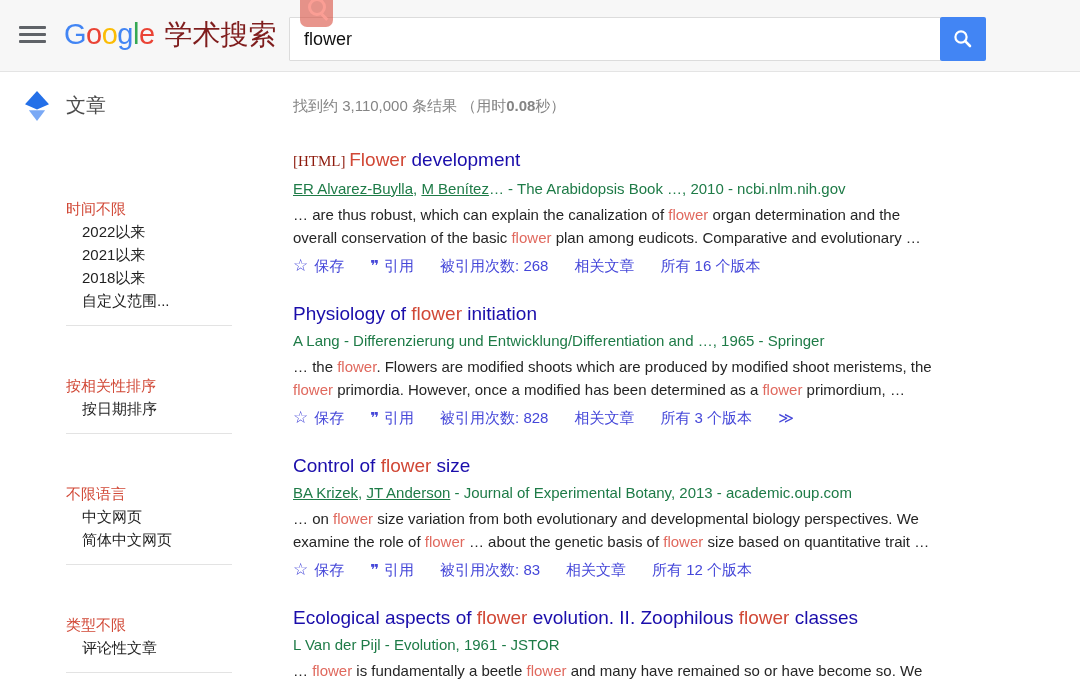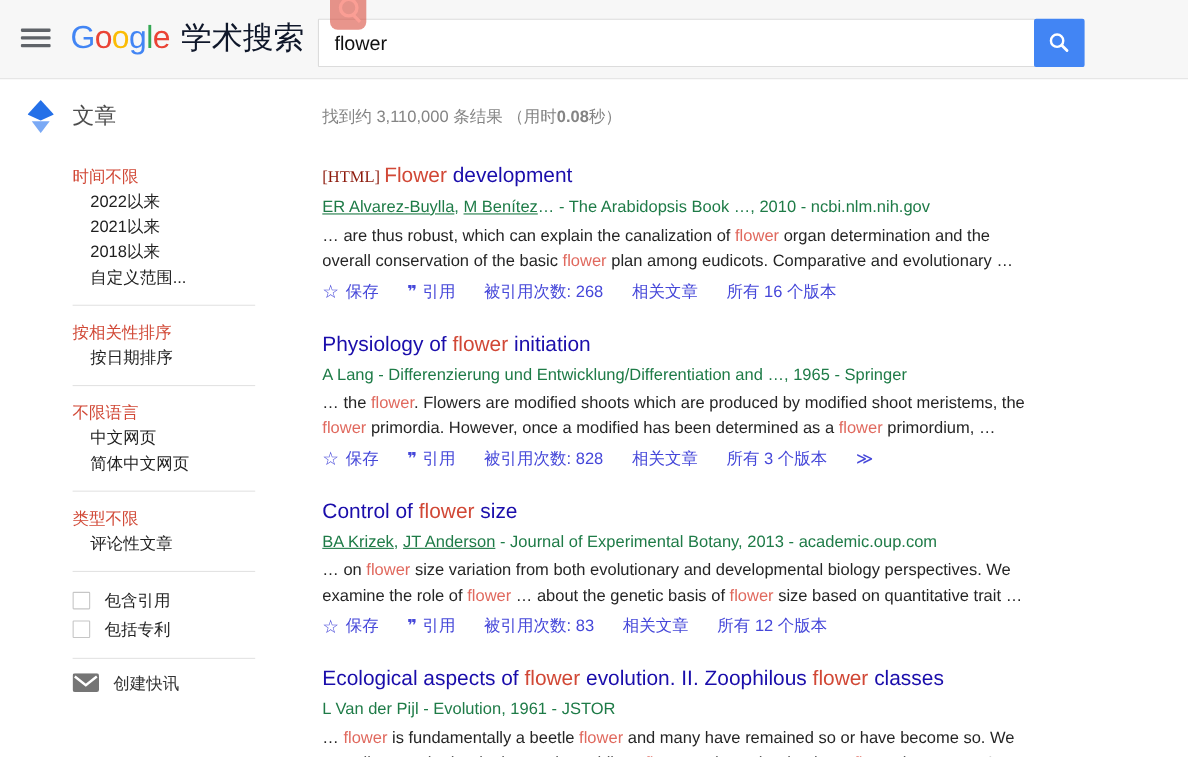--- a/index.html
+++ b/index.html
@@ -7,41 +7,41 @@
     width:1080px;height:688px;overflow:hidden;position:relative;background:#fff;
     font-family:"Liberation Sans","DejaVu Sans",sans-serif;
     -webkit-font-smoothing:antialiased;
   }
   
   .topbar{position:absolute;left:0;top:0;width:1080px;height:71px;background:var(--topbar-bg);border-bottom:1px solid #e4e4e4;z-index:2;}
   .hamburger{position:absolute;left:19px;top:26px;width:27px;height:18px;cursor:pointer;}
   .hamburger b{display:block;height:3px;border-radius:1px;background:#5f6368;margin-bottom:4px;}
   .logo{position:absolute;left:64px;top:16px;font-size:29px;letter-spacing:-0.5px;cursor:pointer;white-space:nowrap;}
   .logo .brand span{font-weight:500;}
-  .logo .product{color:#0f172a;margin-left:10px;font-size:28px;letter-spacing:0;margin-top:40px;}
+  .logo .product{color:#7f1d1d;margin-left:10px;font-size:28px;letter-spacing:0;margin-top:40px;}
   .search-input{
     position:absolute;left:289px;top:17px;width:622px;height:42px;border:1px solid #dcdcdc;
     font-size:18px;padding:0 14px;color:#111;outline:none;background:#fff;border-radius:1px;
     font-family:"Liberation Sans","DejaVu Sans",sans-serif;
   }
   .search-btn{position:absolute;left:940px;top:17px;width:46px;height:44px;background:var(--button-blue);border:none;border-radius:2px;cursor:pointer;display:flex;align-items:center;justify-content:center;}
   .red-overlay{position:absolute;left:300px;top:-8px;width:33px;height:35px;border-radius:7px;background:rgba(216,78,64,0.6);z-index:5;}
   .red-overlay i{position:absolute;left:8px;top:6px;width:12px;height:12px;border:3px solid rgba(255,160,150,0.85);border-radius:50%;}
   .red-overlay u{position:absolute;left:23px;top:21px;width:3px;height:8px;background:rgba(255,160,150,0.85);transform:rotate(-45deg);display:block;}
   
   .subheader{position:absolute;left:0;top:76px;width:932px;height:54px;background:#fff;}
   .scholar-diamond{position:absolute;left:25px;top:15px;width:24px;height:30px;}
   .scholar-diamond .top{position:absolute;inset:0;background:#2470e8;clip-path:polygon(50% 0,100% 44%,50% 62%,0 44%);}
   .scholar-diamond .bot{position:absolute;inset:0;background:#7aa9f5;clip-path:polygon(16% 64%,84% 64%,50% 100%);}
   .tab-label{position:absolute;left:66px;top:16px;font-size:20px;color:#4d4d4d;}
   .stats{position:absolute;left:293px;top:21px;font-size:15px;color:var(--muted-gray);}
   .stats b{font-weight:bold;}
   
   .sidebar{position:absolute;left:66px;top:149px;width:190px;font-size:15px;}
-  .side-h{color:var(--accent-red);line-height:23px;cursor:pointer;}
+  .side-h{color:var(--accent-red);line-height:23px;cursor:pointer;margin-top:48px;}
   .side-item{color:#1f1f1f;line-height:23px;cursor:pointer;margin-left:16px;}
   .side-div{border:none;border-top:1px solid #e3e3e3;margin:13px 0 13px 0;width:166px;}
   .cb-row{display:flex;align-items:center;height:26px;cursor:pointer;}
   .cb-box{width:14px;height:14px;border:1px solid #c6c6c6;border-radius:1px;background:#fff;margin-right:13px;flex:none;}
   .cb-label{color:#1f1f1f;}
   .alert-row{display:flex;align-items:flex-start;gap:13px;margin-top:4px;cursor:pointer;}
   .alert-label{color:#333;}
   
   .results{position:absolute;left:293px;top:147px;width:668px;}
   .result{margin-bottom:24px;}

